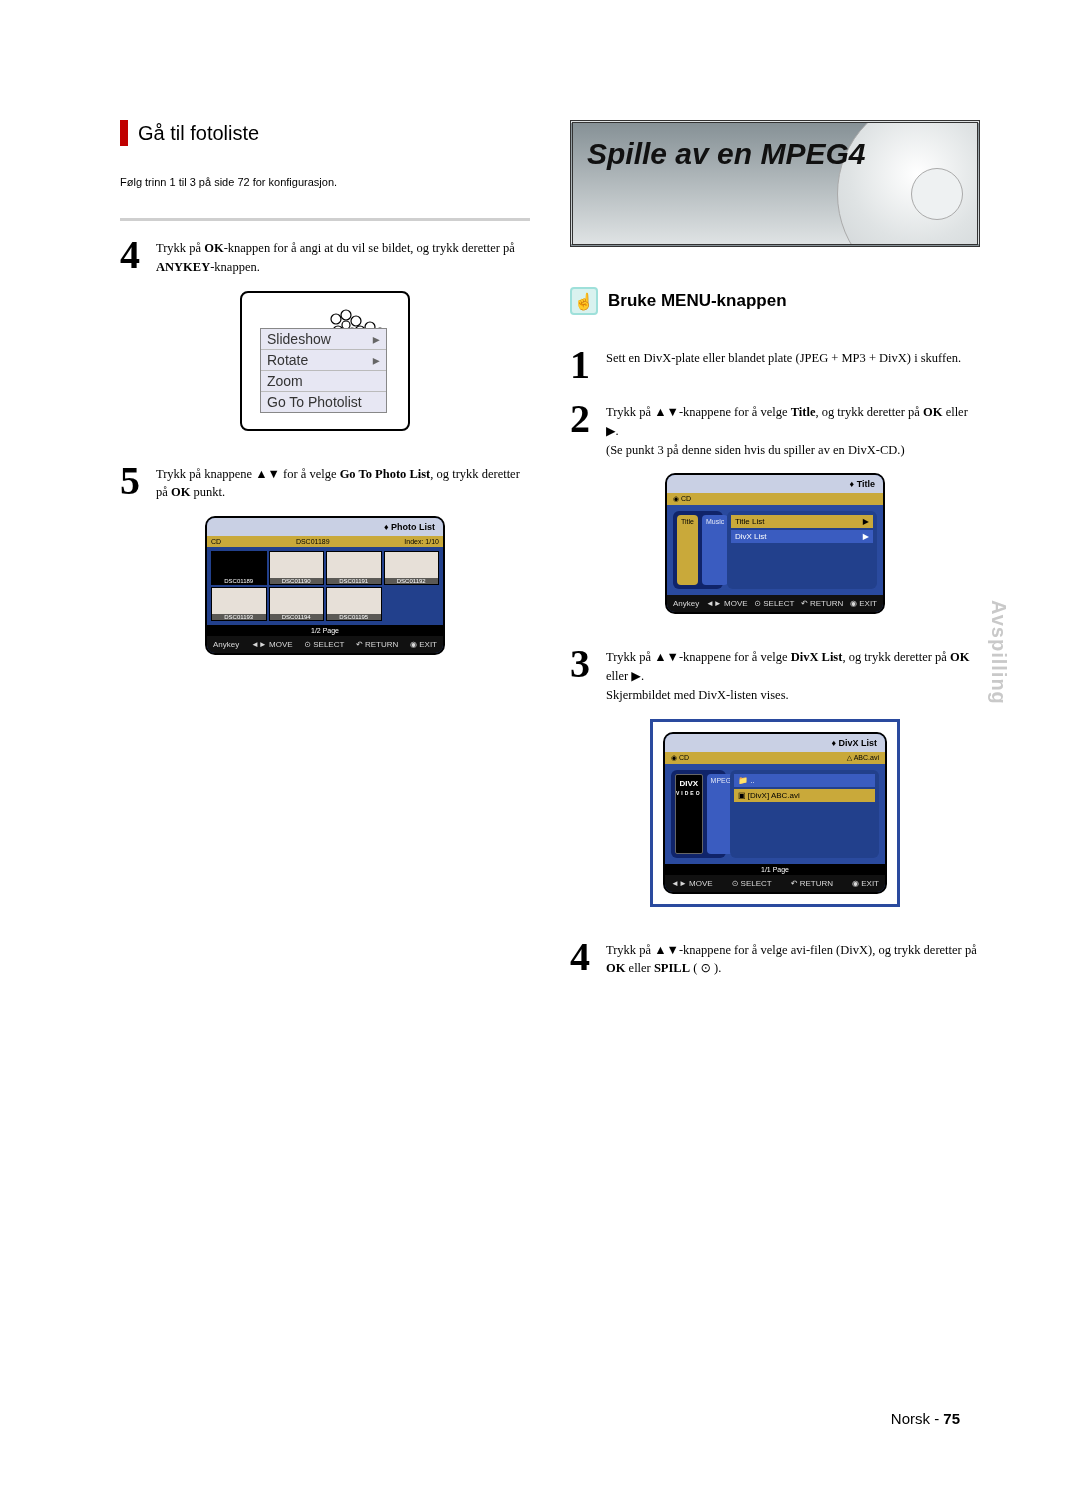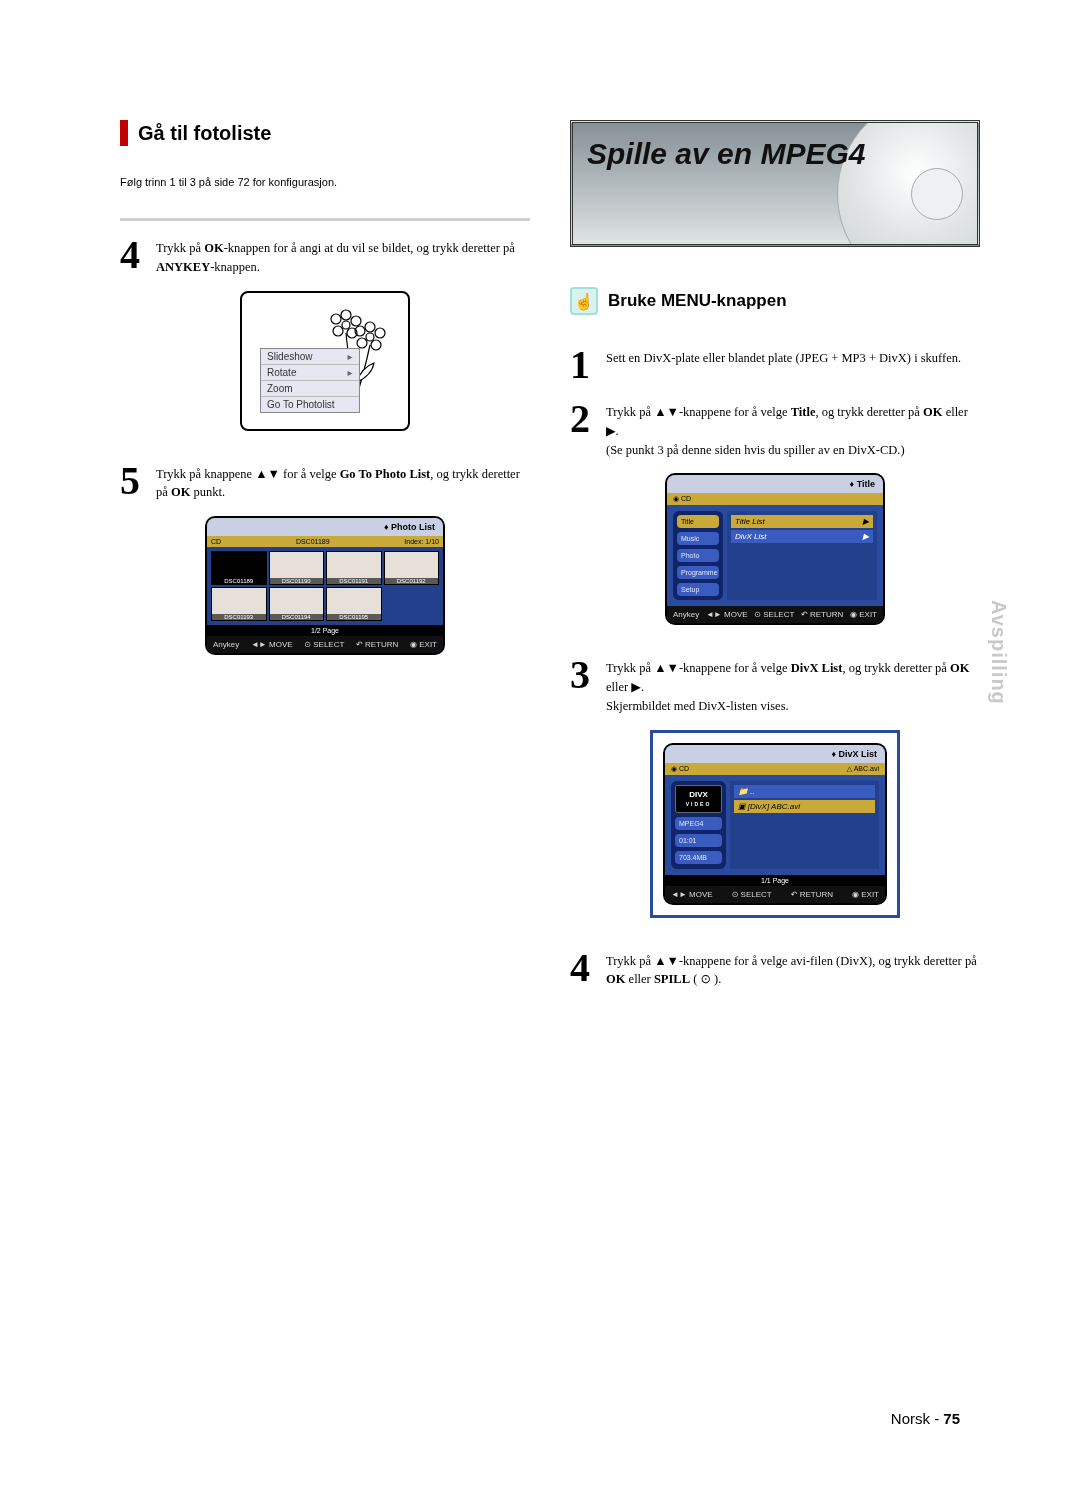--- a/index.html
+++ b/index.html
@@ -28,21 +28,21 @@
     margin-bottom: 30px;
   }
   .red-bar {
     width: 8px;
     height: 26px;
     background: #c00000;
     margin-right: 10px;
   }
   .section-heading h2 {
     font-size: 20px;
-    font-weight: bold;
+    font-weight: normal;
     text-align: right;
   }
   .intro-text {
     font-size: 11px;
     margin-bottom: 30px;
   }
   .gray-rule {
     height: 3px;
     background: #cfcfcf;
     margin-bottom: 14px;
@@ -167,40 +167,39 @@
     padding: 6px;
     gap:4px;
     min-height:90px;
   }
   .osd-sidebar {
     width: 50px;
     background: #10246a;
     border-radius: 6px;
     padding: 4px;
     display:flex;
-    flex-direction:column;
+    flex-direction:row;
     gap:4px;
   }
   .osd-sidebar .itm {
     background: #3a5cc0;
     border-radius:4px;
     padding:3px 4px;
     font-size:7px;
     color:#e3e8f7;
   }
   .osd-sidebar .itm.sel {
     background: #c9a93a;
     color:#000;
   }
   .osd-main {
     flex:1;
     background:#22408c;
-    border-radius:0;
+    border-radius:6px;
     padding:4px;
-    font-style:italic;
   }
   .osd-row {
     background:#c9a93a;
     color:#000;
     font-size:8px;
     padding:2px 4px;
     display:flex;
     justify-content:space-between;
     margin-bottom:2px;
   }
@@ -257,21 +256,21 @@
     text-align:center;
     font-size:7px;
     padding:2px 0;
   }
 
   .context-menu {
     position:absolute;
     left:18px; bottom:16px;
     background:#e7e7f3;
     border:1px solid #888;
-    font-size:10px;
+    font-size:14px;
     color:#333;
   }
   .context-menu div {
     padding:2px 24px 2px 6px;
     border-bottom:1px solid #bbb;
     position:relative;
   }
   .context-menu div:last-child { border-bottom:none; }
   .context-menu div .tri::after {
     content:"▸";

